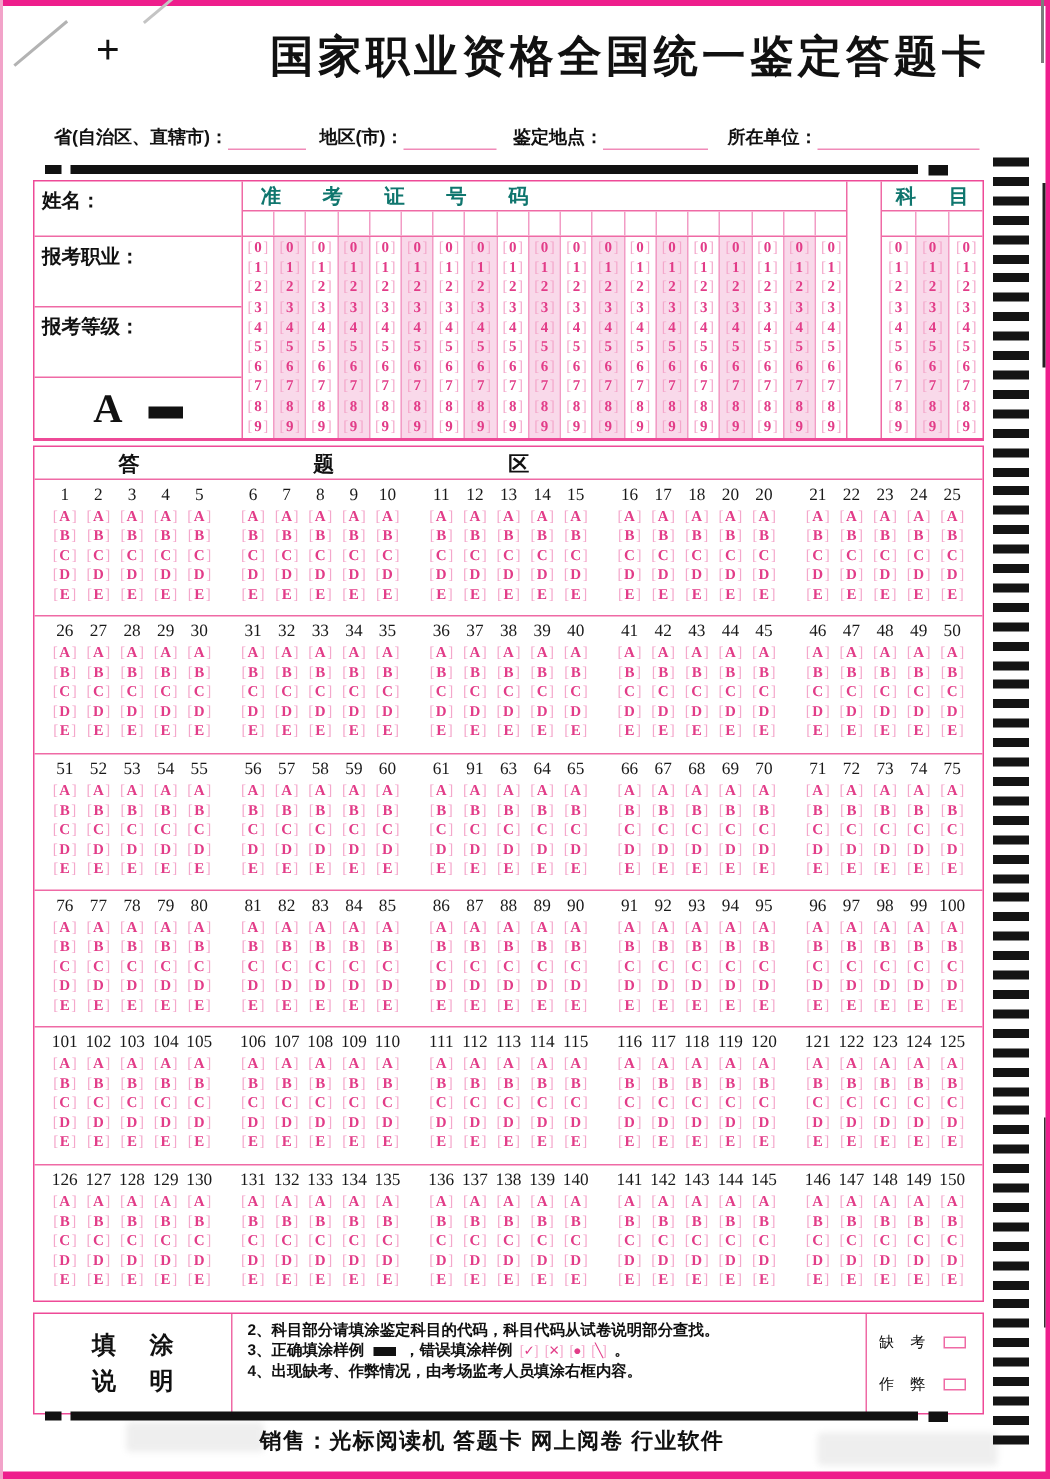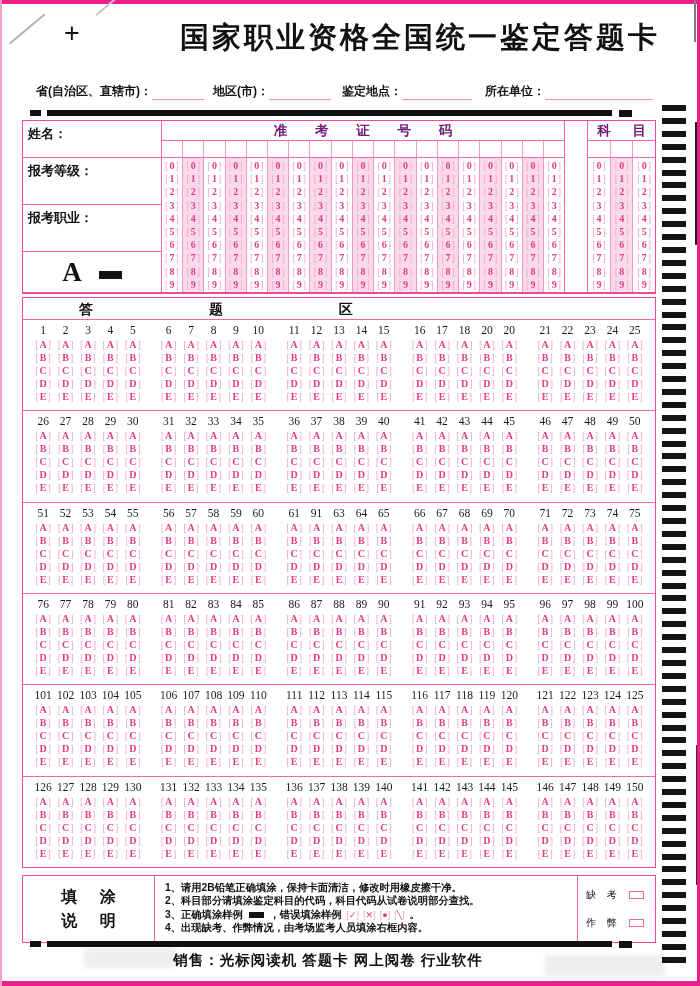--- a/index.html
+++ b/index.html
@@ -52,21 +52,21 @@
            border:1.6px solid #ee4a97;border-bottom-width:2.6px;display:flex;background:#fff;}
 .leftCol{width:139px;border-right:1.2px solid #ef6aa5;display:flex;flex-direction:column;}
 .lrow{border-bottom:1.2px solid #ef6aa5;padding:4px 0 0 5px;font-size:13px;font-weight:bold;}
 .lrow1{height:37px;}
 .lrow2{height:47px;}
 .lrow3{height:47px;}
 .lrow4{flex:1;border-bottom:none;display:flex;align-items:center;justify-content:center;gap:17px;padding:0;}
 .verA{font-family:"Liberation Serif","DejaVu Serif",serif;font-size:27px;color:#111;line-height:1;}
 .verBar{width:23px;height:8px;background:#111;margin-top:5px;}
 .ticketSec{width:404px;border-right:1.2px solid #ef6aa5;display:flex;flex-direction:column;}
-.secHead{height:20px;line-height:20px;text-align:center;font-weight:bold;font-size:13.5px;color:#701a75;
+.secHead{height:20px;line-height:20px;text-align:left;font-weight:bold;font-size:13.5px;color:#0f766e;
          letter-spacing:12px;padding-left:12px;border-bottom:1.2px solid #ef6aa5;white-space:nowrap;}
 .subjHead{letter-spacing:9px;padding-left:9px;}
 .writeRow{height:17px;border-bottom:1.2px solid #ef6aa5;display:flex;}
 .wcell{flex:1;border-left:1px solid #f29cc5;}
 .wcell:first-child{border-left:none;}
 .digitGrid{flex:1;display:flex;}
 .dcol{flex:1;border-left:1px solid #f29cc5;display:flex;flex-direction:column;justify-content:space-around;padding:1px 0;}
 .dcol:first-child{border-left:none;}
 .dcol.shade{background:#f9d9ea;}
 .spacerCol{width:22px;}
@@ -218,25 +218,25 @@
     <div class="tmark"></div>
     <div class="tmark"></div>
     <div class="tmark"></div>
   </div>
 
 <div class="infoTable">
   <div class="leftCol">
     <div class="lrow lrow1">
       <span>姓名：</span>
     </div>
+    <div class="lrow lrow2">
+      <span>报考职业：</span>
+    </div>
     <div class="lrow lrow3">
       <span>报考等级：</span>
-    </div>
-    <div class="lrow lrow2">
-      <span>报考职业：</span>
     </div>
     <div class="lrow lrow4">
       <span class="verA">A</span>
       <span class="verBar"></span>
     </div>
   </div>
 
   <div class="ticketSec">
     <div class="secHead">准 考 证 号 码</div>
     <div class="writeRow">
@@ -1879,21 +1879,20 @@
       </div>
     </div>
 </div>
 
 <div class="instrBox">
   <div class="instrLabel">
     <span>填 涂</span>
     <span>说 明</span>
   </div>
   <div class="instrBody">
-    <div>1、请用2B铅笔正确填涂，保持卡面清洁，修改时用橡皮擦干净。</div>
     <div>2、科目部分请填涂鉴定科目的代码，科目代码从试卷说明部分查找。</div>
     <div>
       <span>3、正确填涂样例</span>
       <span class="sampleBar"></span>
       <span>，错误填涂样例</span>
       <span class="wmarks"><div class="wmark">✓</div><div class="wmark">✕</div><div class="wmark">●</div><div class="wmark">╲</div></span>
       <span>。</span>
     </div>
     <div>4、出现缺考、作弊情况，由考场监考人员填涂右框内容。</div>
   </div>

